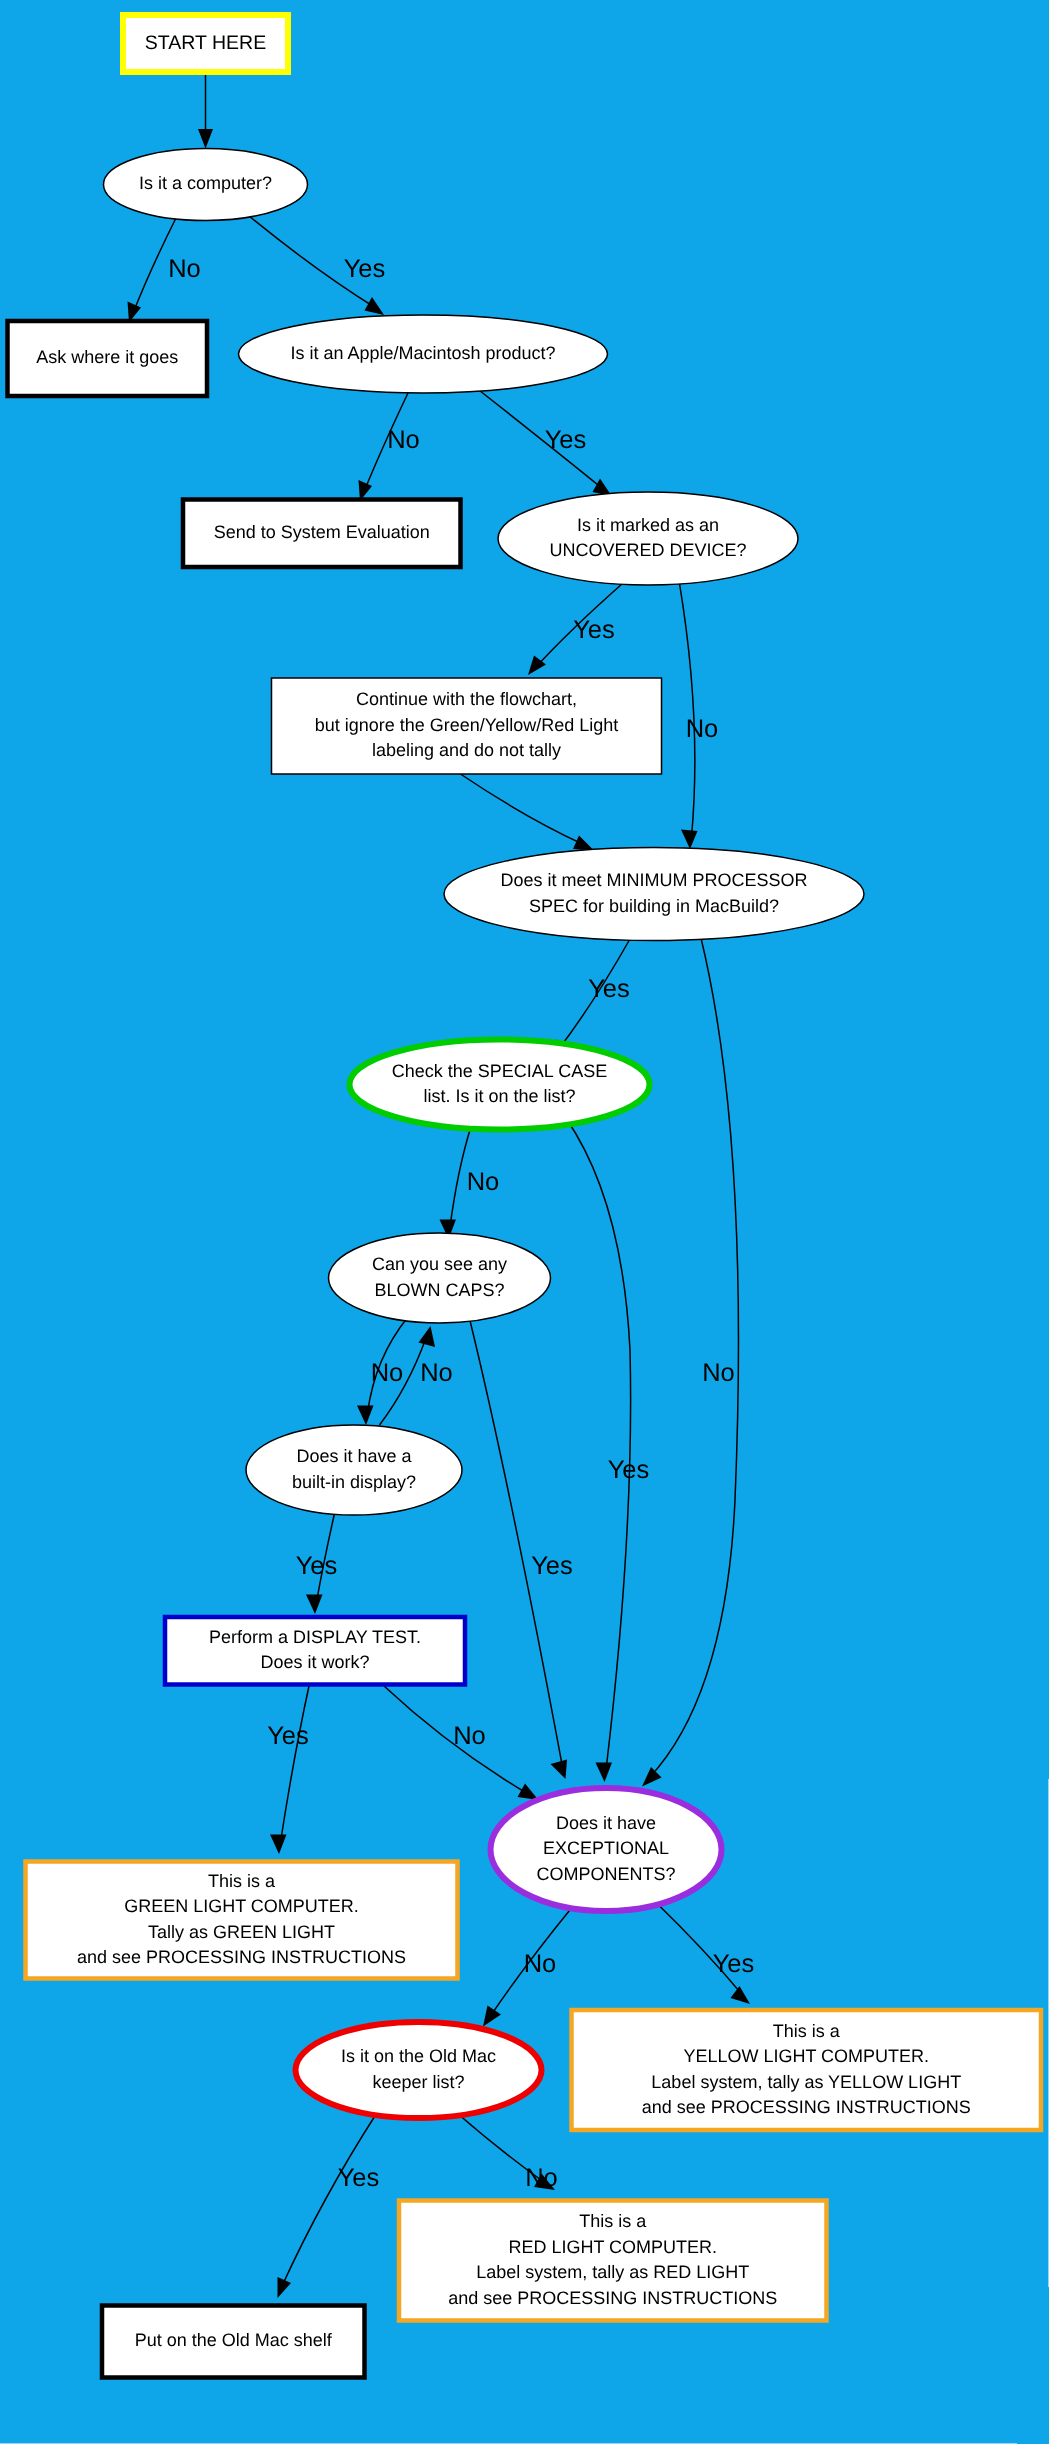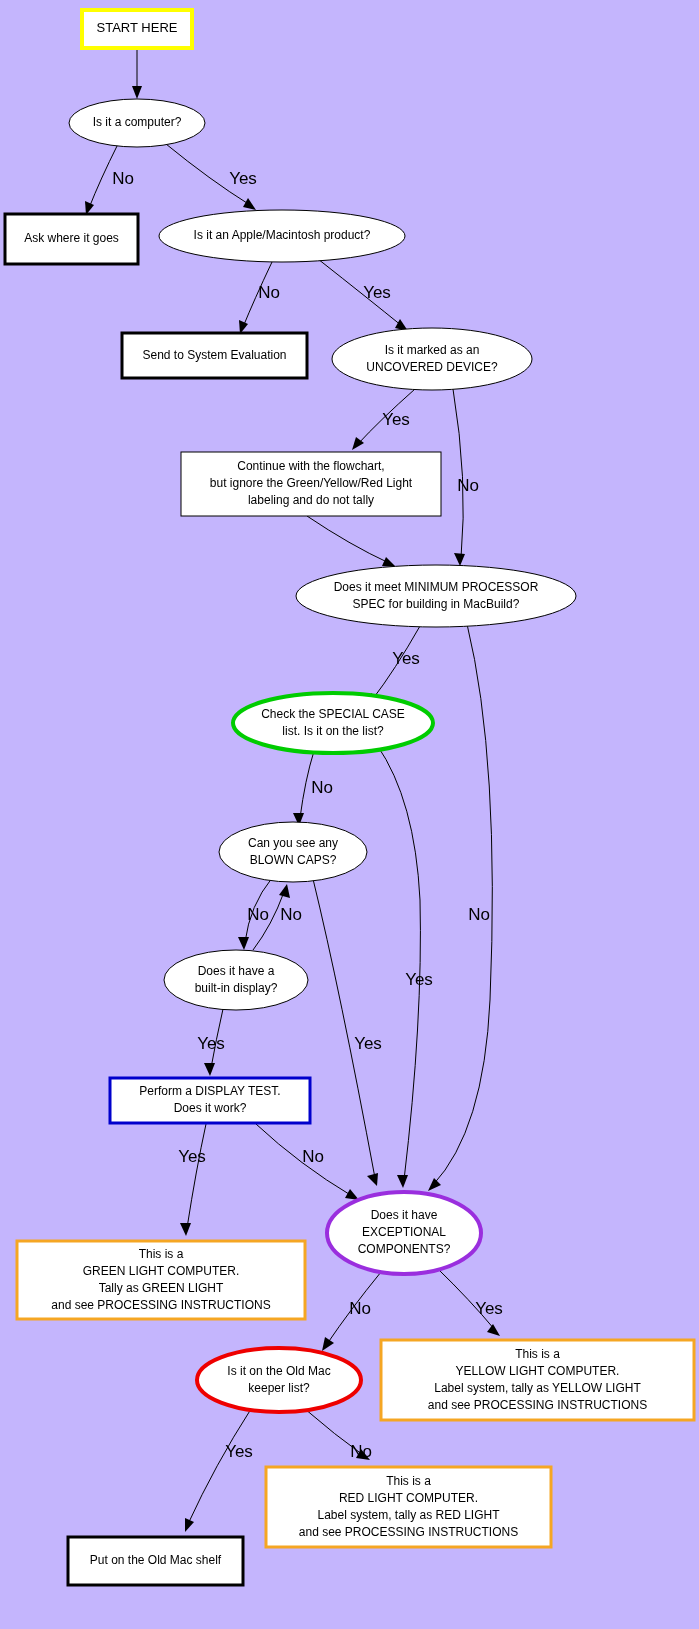--- a/index.html
+++ b/index.html
@@ -4,21 +4,21 @@
 <style>
   html, body {
     margin: 0;
     padding: 0;
     background: #ffffff;
   }
   #chart-root {
     position: relative;
     width: 699px;
     height: 1629px;
-    background: #c4b5fd;
+    background: #0ea5e9;
     font-family: "Liberation Sans", sans-serif;
   }
   svg#flow {
     display: block;
     width: 699px;
     height: 1629px;
   }
   .node-shape { fill: #ffffff; }
   .node-label {
     font-family: "Liberation Sans", sans-serif;

